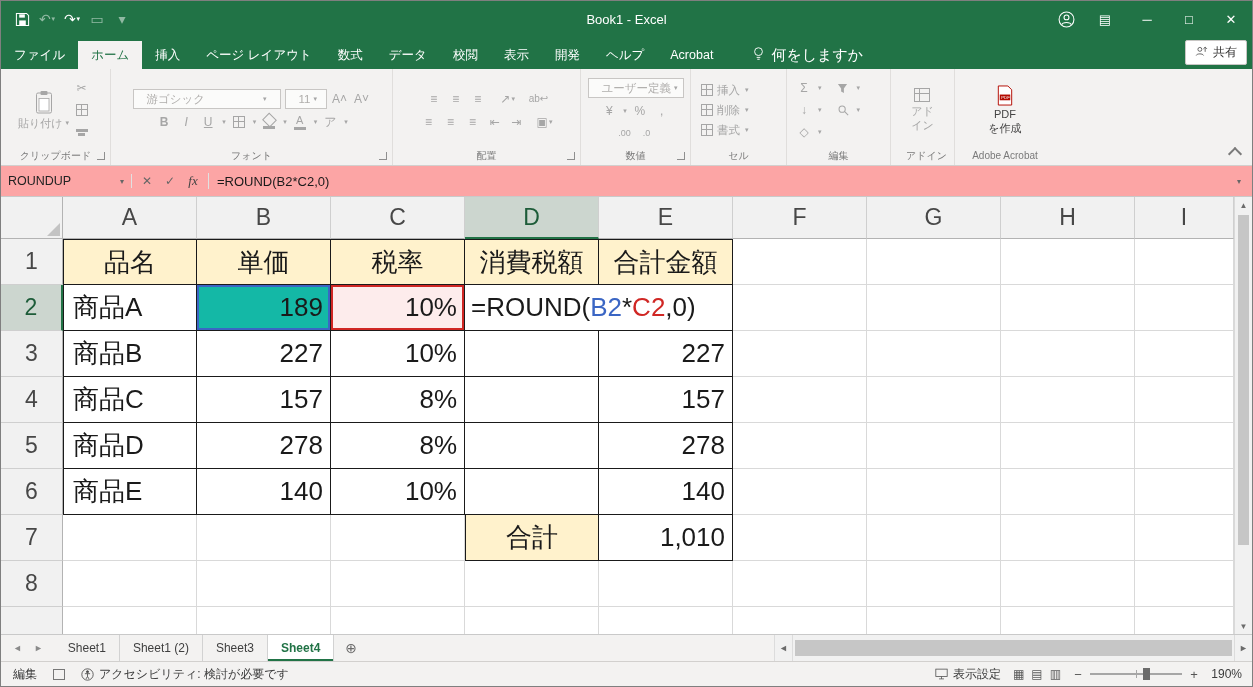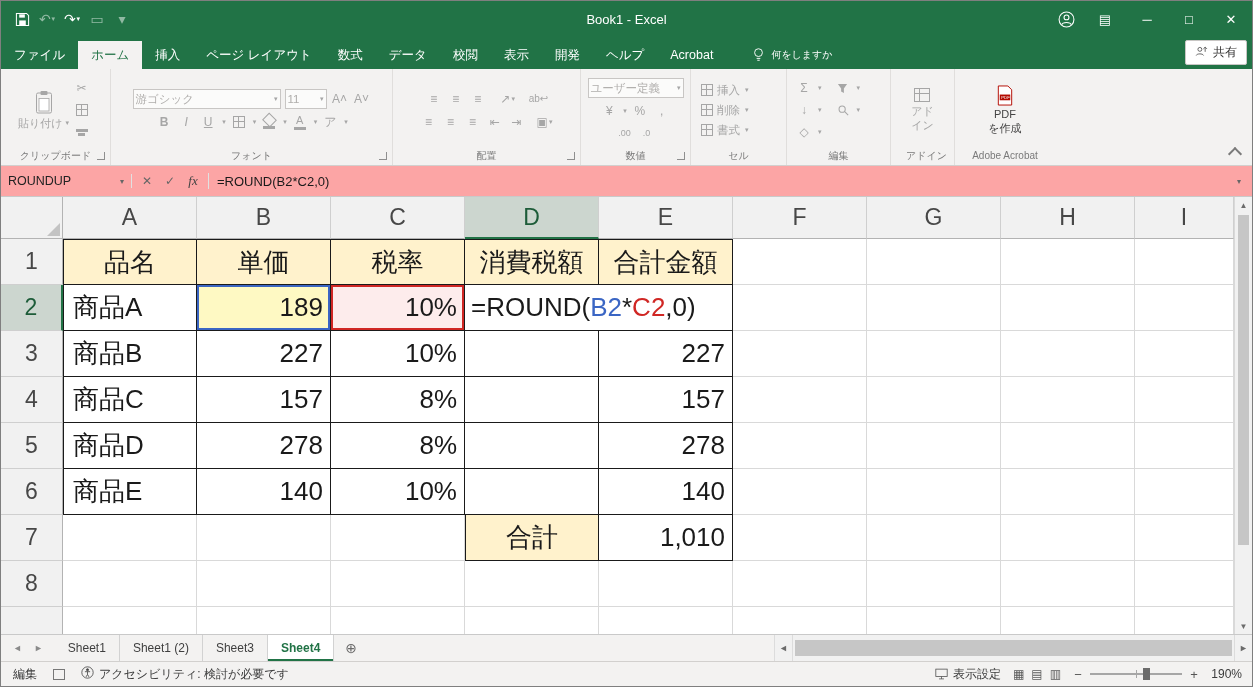--- a/index.html
+++ b/index.html
@@ -16,34 +16,34 @@
   .dd8{font-size:7px;margin-left:1px;}
   .wtitle{position:absolute;left:0;right:0;text-align:center;font-size:13px;color:#fff;pointer-events:none;}
   .wctrl{margin-left:auto;display:flex;align-items:center;height:100%;z-index:2;}
   .wbtn{width:42px;height:100%;display:flex;align-items:center;justify-content:center;font-size:13px;color:#fff;}
   .acctbtn{width:36px;}
 
   
   .tabbar{height:32px;flex:0 0 auto;background:#217346;display:flex;align-items:flex-end;}
   .rtab{height:28px;line-height:28px;padding:0 13px;color:#fff;font-size:12.5px;white-space:nowrap;}
   .rtab.active{background:#f3f2f1;color:#217346;}
-  .tellme{display:flex;align-items:center;gap:6px;height:28px;margin-left:26px;color:#fff;font-size:10px;white-space:nowrap;font-family:Liberation Serif, serif;}
+  .tellme{display:flex;align-items:center;gap:6px;height:28px;margin-left:26px;color:#fff;font-size:15px;white-space:nowrap;font-family:Liberation Serif, serif;}
   .share{margin-left:auto;margin-right:5px;margin-bottom:4px;height:23px;background:#fff;border:1px solid #c8c6c4;
          border-radius:2px;display:flex;align-items:center;gap:5px;padding:0 9px;font-size:12px;color:#323130;white-space:nowrap;}
 
   
   .ribbon{height:96px;flex:0 0 auto;background:#f3f2f1;border-bottom:1px solid #d2d0ce;display:flex;position:relative;}
   .rgroup{display:flex;flex-direction:column;border-right:1px solid #e0dedc;padding:3px 2px 0;box-sizing:border-box;}
   .rg-body{flex:1;display:flex;align-items:center;justify-content:center;min-height:0;}
   .rg-label{height:17px;line-height:15px;font-size:10px;color:#7a7a7a;text-align:center;position:relative;white-space:nowrap;padding:0 13px;}
   .launcher{position:absolute;right:3px;bottom:5px;width:7px;height:7px;border-right:1px solid #8f8f8f;border-bottom:1px solid #8f8f8f;}
   .ric{display:inline-flex;align-items:center;justify-content:center;min-width:18px;height:18px;font-size:12px;color:#a6a6a6;white-space:nowrap;}
   .dd7{font-size:7px;color:#a6a6a6;margin-left:1px;}
   .combo{background:#fbfbfa;border:1px solid #c8c6c4;height:20px;display:flex;align-items:center;
-         font-size:11.5px;color:#b0aeac;padding:0 2px;box-sizing:border-box;white-space:nowrap;overflow:hidden;}
+         font-size:11.5px;color:#b0aeac;padding:0 13px;box-sizing:border-box;white-space:nowrap;overflow:hidden;}
   .combo .cdd{margin-left:auto;font-size:7px;color:#a6a6a6;padding-left:3px;}
   .icg{position:relative;width:12px;height:12px;border:1px solid currentColor;display:inline-block;box-sizing:border-box;}
   .icg::before{content:"";position:absolute;left:0;right:0;top:4px;border-top:1px solid currentColor;}
   .icg::after{content:"";position:absolute;top:0;bottom:0;left:4px;border-left:1px solid currentColor;}
   .ic-a{display:inline-flex;flex-direction:column;align-items:center;line-height:1;font-size:11px;}
   .ic-a .bar{width:12px;height:3px;background:currentColor;margin-top:1px;}
   .paste{display:flex;flex-direction:column;align-items:center;justify-content:center;width:46px;color:#a6a6a6;gap:2px;}
   .paste-lbl{font-size:11px;color:#a6a6a6;display:flex;align-items:center;gap:2px;white-space:nowrap;}
   .clipcol{display:flex;flex-direction:column;gap:4px;margin-left:6px;}
   .vrow{display:flex;align-items:center;gap:4px;}
@@ -78,21 +78,21 @@
   .rowhdr.sel{background:#ccd6cf;border-right:2px solid #217346;color:#1d5c39;}
   .cell{border-right:1px solid #d9d9d9;border-bottom:1px solid #d9d9d9;background:#fff;box-sizing:border-box;
         display:flex;align-items:center;font-size:26px;color:#1a1a1a;white-space:nowrap;overflow:hidden;}
   .cell.hdr{background:#fff2cc;justify-content:center;}
   .cell.txt{justify-content:flex-start;padding-left:9px;}
   .cell.num{justify-content:flex-end;padding-right:7px;}
   .cell.tbl-r{border-right-color:#1a1a1a;}
   .cell.tbl-b{border-bottom-color:#1a1a1a;}
   .cell.tbl-l{border-left:1px solid #1a1a1a;}
   .cell.tbl-t{border-top:1px solid #1a1a1a;}
-  .cell.ref-b{box-shadow:inset 0 0 0 2px #3b66c4;background:#fef9c3;}
+  .cell.ref-b{box-shadow:inset 0 0 0 2px #3b66c4;background:#14b8a6;}
   .cell.ref-r{box-shadow:inset 0 0 0 2px #d02724;background:#fdecec;}
   .cell.editcell{padding-left:6px;background:#fff;}
   .vscroll{width:17px;flex:0 0 auto;background:#f1f1f1;border-left:1px solid #d9d9d9;display:flex;flex-direction:column;align-items:center;}
   .vs-btn{height:16px;width:100%;display:flex;align-items:center;justify-content:center;font-size:8px;color:#6b6b6b;}
   .vs-thumb{width:11px;height:330px;background:#c6c6c6;margin-top:2px;}
   .vs-fill{flex:1;}
 
   
   .sheetbar{height:26px;flex:0 0 auto;background:#f3f2f1;border-top:1px solid #c9c9c9;display:flex;align-items:stretch;font-size:12px;}
   .tabnav{display:flex;align-items:center;gap:12px;padding:0 12px;color:#8a8a8a;font-size:9px;}
@@ -101,21 +101,21 @@
   .addsheet{display:flex;align-items:center;padding:0 11px;color:#6b6b6b;font-size:14px;}
   .hscroll{margin-left:auto;display:flex;align-items:stretch;width:478px;}
   .hs-btn{width:17px;display:flex;align-items:center;justify-content:center;color:#6b6b6b;font-size:9px;background:#f1f1f1;border-left:1px solid #dcdcdc;}
   .hs-track{flex:1;background:#f1f1f1;position:relative;border-left:1px solid #dcdcdc;}
   .hs-thumb{position:absolute;left:2px;right:2px;top:5px;bottom:5px;background:#c6c6c6;}
 
   
   .statusbar{height:24px;flex:0 0 auto;background:#f3f2f1;border-top:1px solid #d2d0ce;display:flex;align-items:center;font-size:12px;color:#3b3b3b;}
   .sb-left{display:flex;align-items:center;gap:16px;padding-left:12px;white-space:nowrap;}
   .ic-macro{width:10px;height:9px;border:1px solid #777;display:inline-block;}
-  .sb-acc{display:flex;gap:5px;}
+  .sb-acc{display:flex;align-items:center;gap:5px;}
   .sb-right{margin-left:auto;display:flex;align-items:center;gap:12px;padding-right:10px;white-space:nowrap;}
   .sb-disp{display:flex;align-items:center;gap:5px;}
   .views{display:flex;gap:7px;font-size:12px;color:#5a5a5a;}
   .zoom{display:flex;align-items:center;gap:7px;}
   .zbtn{font-size:13px;color:#555;width:10px;text-align:center;}
   .ztrack{width:92px;height:2px;background:#a6a6a6;position:relative;}
   .ztick{position:absolute;left:50%;top:-3px;width:1px;height:8px;background:#a6a6a6;}
   .zthumb{position:absolute;left:58%;top:-5px;width:7px;height:12px;background:#6b6b6b;}
   .zpct{min-width:36px;text-align:right;color:#3b3b3b;}
 </style>

